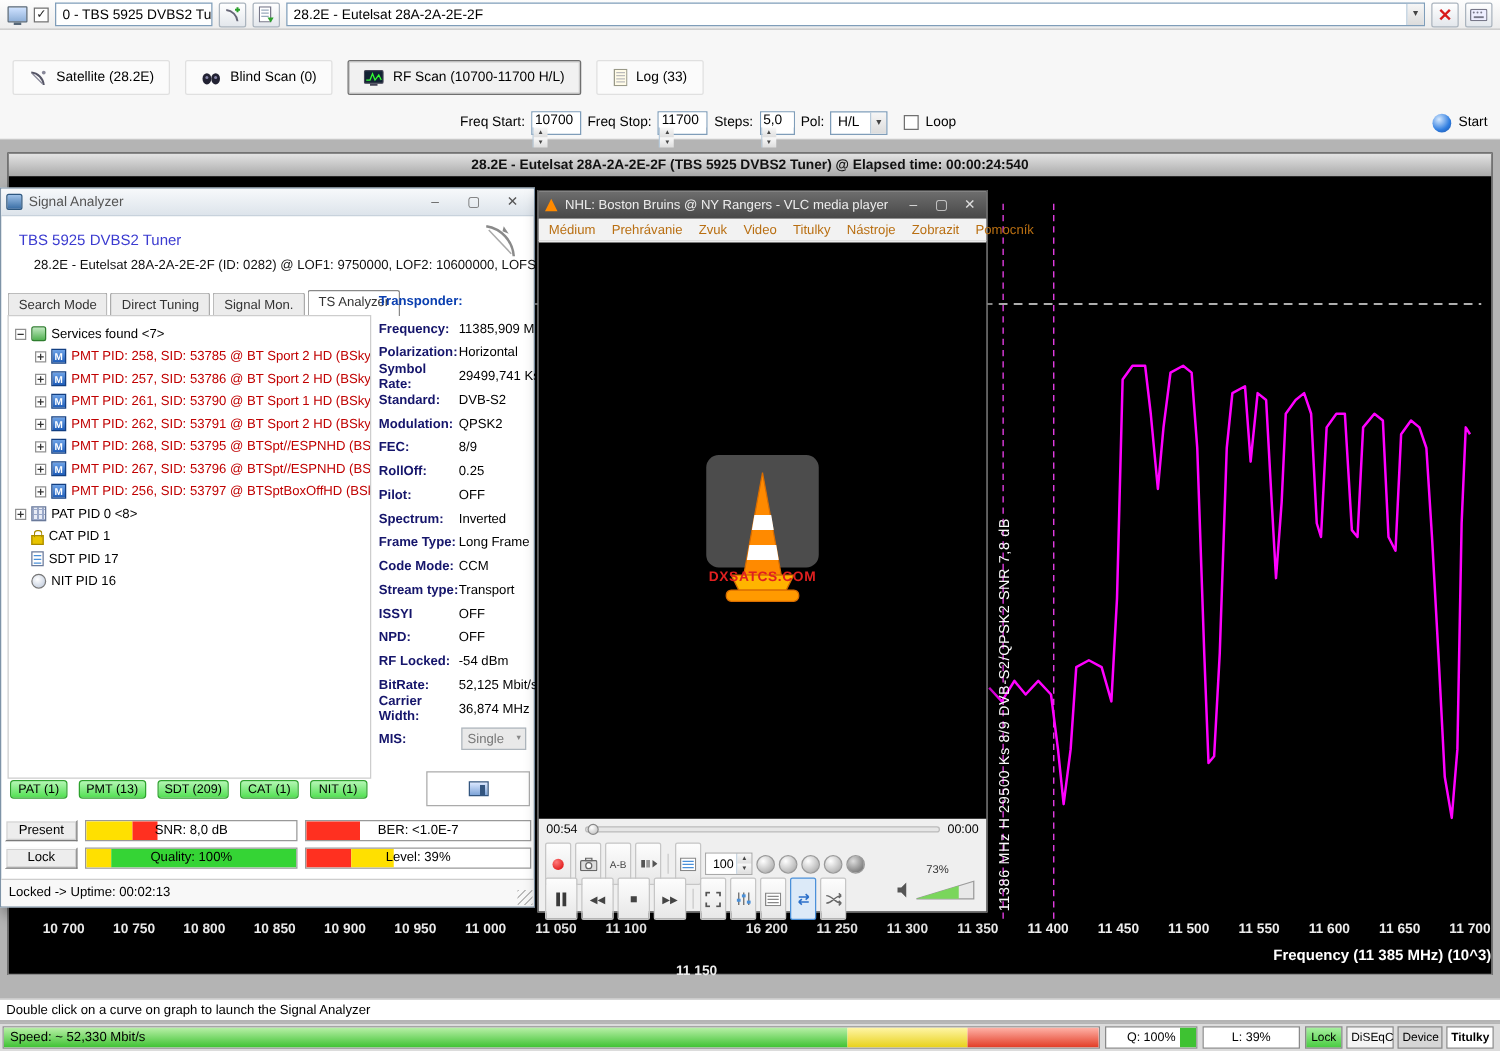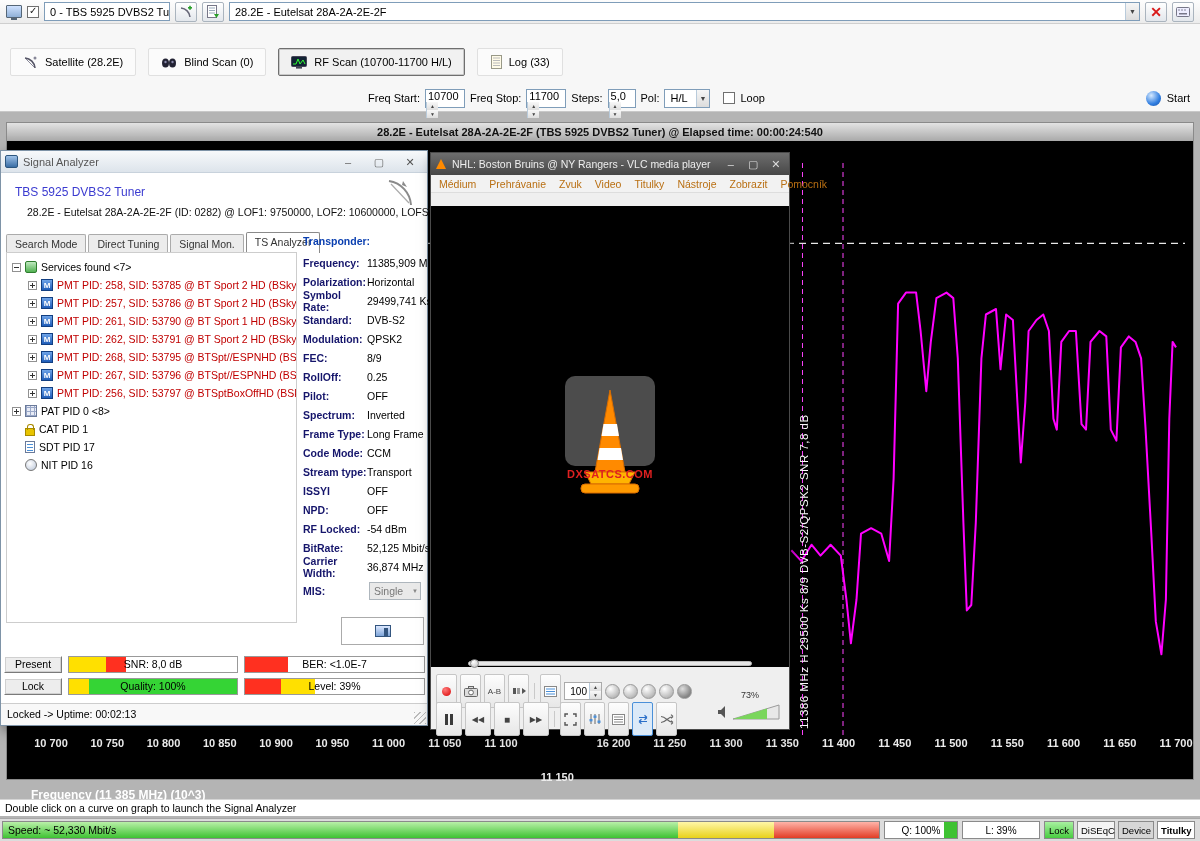--- a/index.html
+++ b/index.html
@@ -37,21 +37,21 @@
   .spinarrows span { flex:1; font-size:5px; line-height:8px; text-align:center; color:#444; background:linear-gradient(#f8f8f8,#dedede); }
   .startzone { position:absolute; top:86px; right:10px; height:24px; display:flex; align-items:center; gap:6px; }
   .orb { width:15px; height:15px; border-radius:50%; background:radial-gradient(circle at 35% 30%, #d5e9ff, #2f7de0 60%, #1b4fa0); flex:none; }
 
   
   .graph { position:absolute; left:6px; top:122px; width:1188px; height:658px; background:#000; border:1px solid #8a8a8a; }
   .graph-header { position:absolute; top:0; left:0; right:0; height:18px; background:linear-gradient(#e3e3e3,#a9a9a9); text-align:center; line-height:18px; font-weight:bold; font-size:11px; color:#111; z-index:2; }
   .graph svg.plot { position:absolute; left:0; top:0; z-index:1; }
   .x-ticks { position:absolute; left:0; top:0; right:0; bottom:0; z-index:1; pointer-events:none; }
   .x-tick { position:absolute; top:614px; transform:translateX(-50%); color:#ececec; font-size:11px; font-weight:bold; white-space:nowrap; }
-  .x-axis-label { position:absolute; top:665px; left:0; width:100%; text-align:left; color:#fff; font-weight:bold; font-size:12px; z-index:1;padding-left:24px; }
+  .x-axis-label { position:absolute; top:634px; left:0; width:100%; text-align:right; color:#fff; font-weight:bold; font-size:12px; z-index:1; }
   .marker-text { position:absolute; left:791px; top:58px; height:548px; writing-mode:vertical-rl; transform:rotate(180deg); color:#fff; font-size:11.5px; letter-spacing:0.5px; white-space:nowrap; z-index:1; }
 
   
   .win { position:absolute; background:#fff; border:1px solid #7e93a7; box-shadow:3px 4px 12px rgba(0,0,0,0.5); }
   .wbtn { width:26px; text-align:center; color:#666; font-size:11px; line-height:20px; }
   .wbtn.close { color:#555; }
 
   
   .win-sa { left:0; top:150px; width:428px; height:576px; z-index:5; }
   .sa-title { height:22px; background:linear-gradient(#f7f9fb,#dde4eb); border-bottom:1px solid #c8d2dc; display:flex; align-items:center; padding:0 4px; gap:5px; color:#555; }
@@ -108,21 +108,21 @@
       background:repeating-linear-gradient(135deg,#bbb 0 1px,transparent 1px 4px); }
 
   
   .win-vlc { left:430px; top:152px; width:360px; height:578px; z-index:6; background:#efefef; border:1px solid #4a4a4a; }
   .vlc-title { height:22px; background:linear-gradient(#6e6e6e,#474747); color:#eee; display:flex; align-items:center; gap:6px; padding:0 5px; font-size:10.5px; white-space:nowrap; overflow:hidden; }
   .vlc-cone-mini { width:0; height:0; border-left:5px solid transparent; border-right:5px solid transparent; border-bottom:10px solid #ff8a00; flex:none; }
   .vlc-title .spacer { flex:1; }
   .vlc-title .wbtn { color:#ddd; }
   .vlc-menu { height:18px; background:#f2f2f2; border-bottom:1px solid #ddd; display:flex; gap:13px; align-items:center; padding-left:8px; }
   .vlc-menu-item { color:#b96f12; font-size:10.5px; white-space:nowrap; }
-  .vlc-video { position:absolute; left:0; top:53px; width:358px; height:461px; background:#000; overflow:hidden; }
+  .vlc-video { position:absolute; left:0; top:41px; width:358px; height:461px; background:#000; overflow:hidden; }
   .cone-wrap { position:absolute; left:50%; top:170px; transform:translateX(-50%); width:110px; height:130px; }
   .cone-bg { position:absolute; left:10px; top:0; width:90px; height:90px; border-radius:10px; background:#8a8a8a; opacity:0.55; }
   .watermark { position:absolute; left:0; width:110px; top:92px; text-align:center; color:#e02020; font-weight:bold; font-size:11px; letter-spacing:0.5px; z-index:2; }
   .vlc-seek { position:absolute; left:0; top:502px; width:358px; height:16px; display:flex; align-items:center; gap:6px; padding:0 6px; font-size:10px; }
   .seek-track { flex:1; height:5px; background:#e6e6e6; border:1px solid #bbb; border-radius:3px; position:relative; }
   .seek-handle { position:absolute; left:1px; top:-3px; width:9px; height:9px; border-radius:50%; background:radial-gradient(circle at 35% 30%, #fff, #bbb); border:1px solid #888; }
   .vlc-ctl1 { position:absolute; left:5px; top:521px; display:flex; gap:3px; align-items:center; }
   .vlc-ctl2 { position:absolute; left:5px; top:549px; display:flex; gap:3px; align-items:center; }
   .vbtn { min-width:21px; height:20px; padding:16px 2px; border:1px solid #c6c6c6; border-radius:2px; background:linear-gradient(#fdfdfd,#e7e7e7); display:flex; align-items:center; justify-content:center; gap:2px; font-size:8px; color:#444; }
   .vbtn.big { min-width:26px; height:23px; }
@@ -504,20 +504,28 @@
         </div>
       <div class="mis-row">
         <span class="tp-label">MIS:</span>
         <div class="mis-select">
           <span>Single</span>
           <span class="arrow">▼</span>
         </div>
       </div>
     </div>
 
+    <div class="sa-badges">
+
+    <span class="badge">PAT (1)</span>
+        <span class="badge">PMT (13)</span>
+        <span class="badge">SDT (209)</span>
+        <span class="badge">CAT (1)</span>
+        <span class="badge">NIT (1)</span>
+      </div>
     <div class="sa-iconbox">
       <span class="devcard"></span>
     </div>
 
     <div class="sig-row r1">
       <div class="sig-btn">Present</div>
       <div class="bar snr">
         <span class="seg" style="left:0;width:22%;background:#ffe000"></span>
         <span class="seg" style="left:22%;width:12%;background:#ff3020"></span>
         <div class="bar-text">SNR: 8,0 dB</div>

